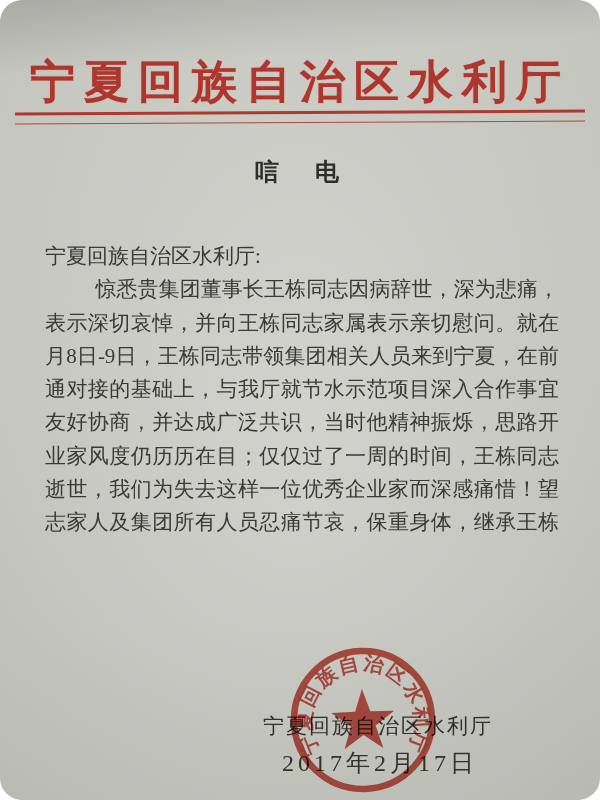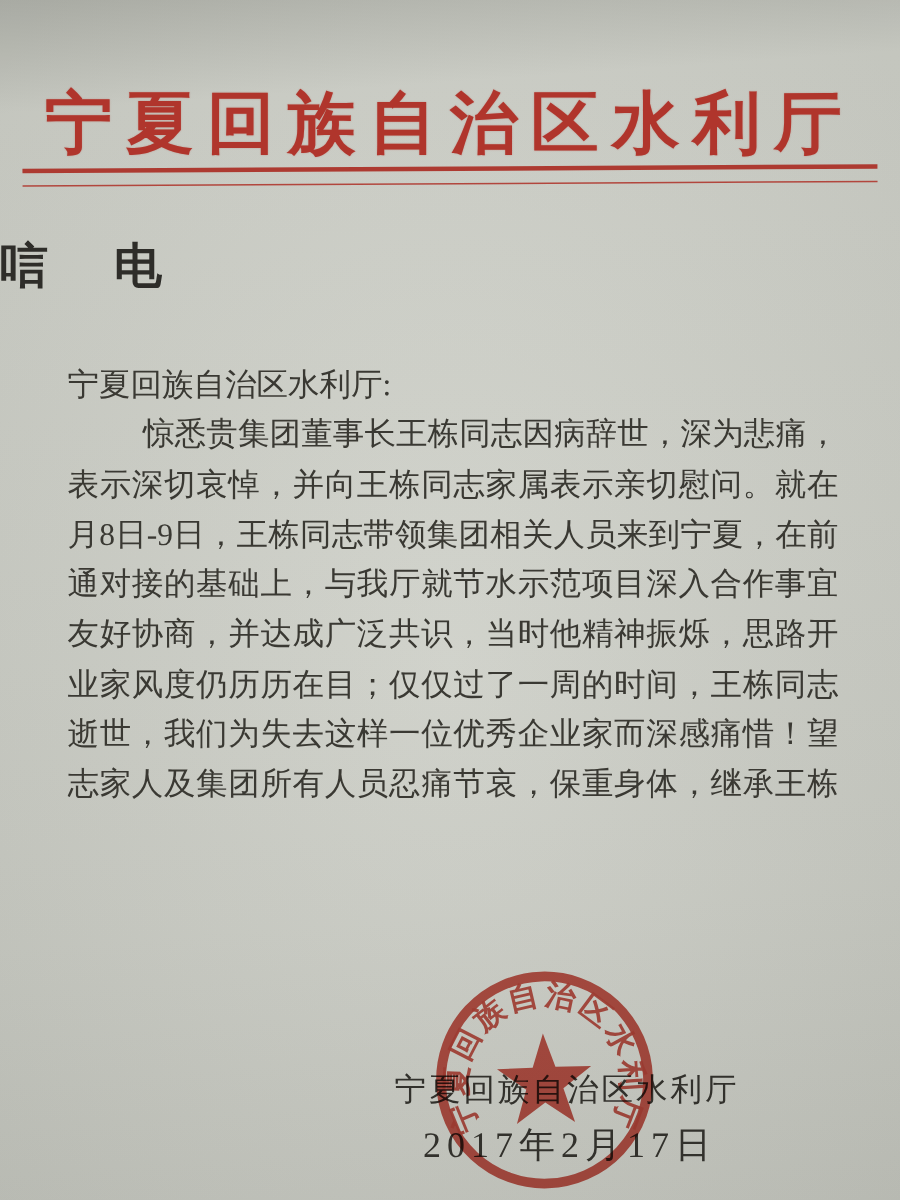--- a/index.html
+++ b/index.html
@@ -5,39 +5,41 @@
   html,body{margin:0;padding:0;}
   .photo{
     position:relative;
     width:600px;height:800px;
     overflow:hidden;
     background:
       radial-gradient(ellipse at 50% 55%, rgba(255,255,255,0.10), rgba(0,0,0,0.06) 95%),
       linear-gradient(176deg, #b3b5ad 0%, #d0d2ca 9%, #cdcfc7 45%, #c9cbc3 75%, #c2c4bc 100%);
     font-family:"Liberation Serif","DejaVu Serif",serif;
     color:#35342f;
+    border-radius:22px;
   }
   .letterhead{
     position:absolute;top:52px;left:0;width:600px;
     text-align:center;
     font-size:45px;font-weight:bold;
     letter-spacing:9px;
     color:#b0352c;
     text-shadow:0 0 1px rgba(176,53,44,0.45);
     white-space:nowrap;
   }
   .rule{
     position:absolute;top:111px;left:15px;width:570px;height:8px;
     border-top:3px solid #ad3a31;
     border-bottom:1.5px solid #b2463d;
     transform:rotate(-0.3deg);
   }
   .doc-title{
     position:absolute;top:156px;left:0;width:600px;
-    font-size:32px;font-weight:bold;
+    text-align:center;
+    font-size:24px;font-weight:bold;
     letter-spacing:6px;
     color:#2e2d29;
     white-space:nowrap;
   }
   .body-text{
     position:absolute;top:240px;left:45px;width:514px;
     font-size:21px;line-height:33.3px;
     color:#3a3933;
   }
   .bline{white-space:nowrap;}

